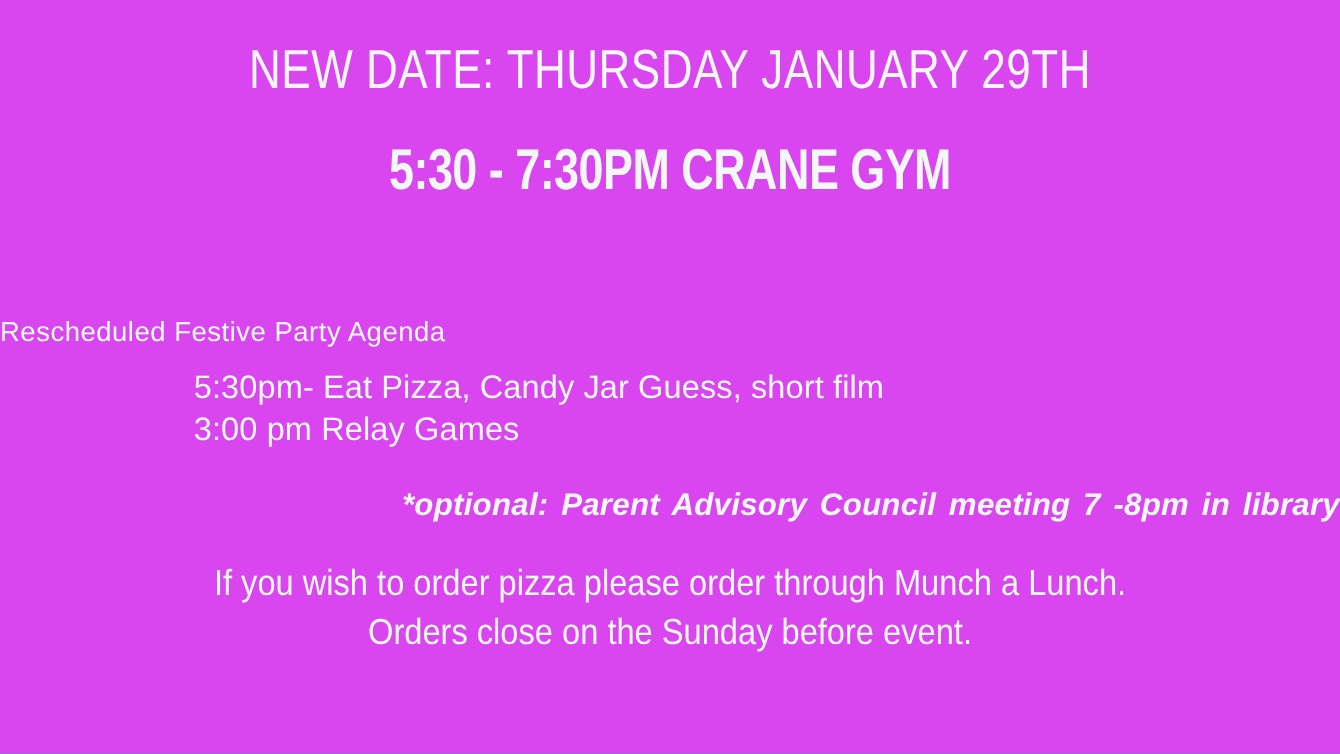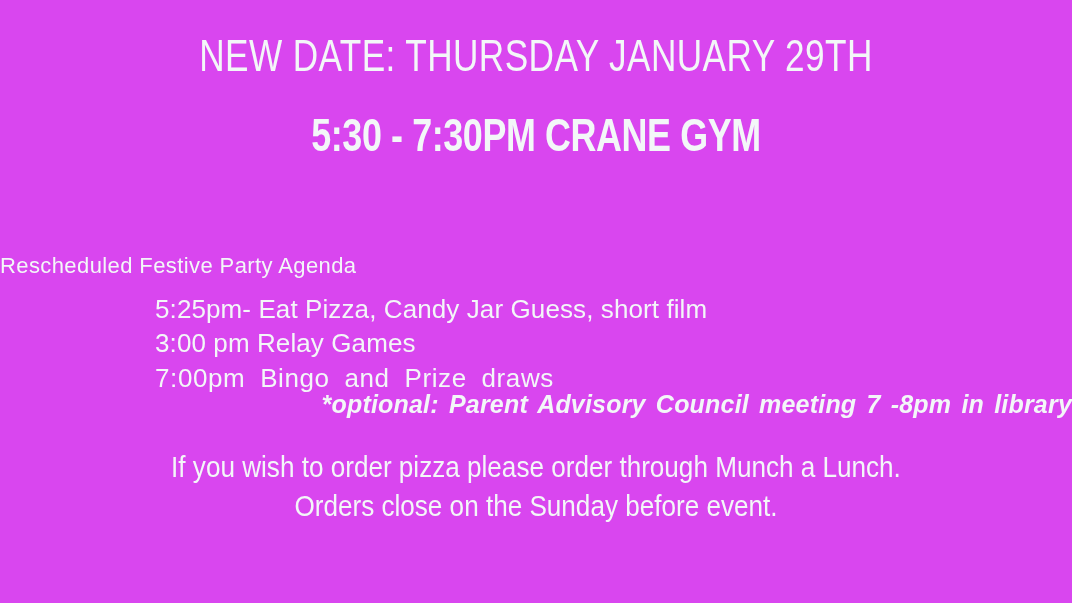--- a/index.html
+++ b/index.html
@@ -123,23 +123,22 @@
 
 <div class="slide">
 
   <div class="txt headline-1">NEW DATE: THURSDAY JANUARY 29TH</div>
 
   <div class="txt headline-2">5:30 - 7:30PM CRANE GYM</div>
 
   <div class="txt subheading">Rescheduled Festive Party Agenda</div>
 
   <div class="agenda">
-    <div class="agenda-line">5:25pm- Eat Pizza, Candy Jar Guess, short film</div>
+    <div class="agenda-line">5:30pm- Eat Pizza, Candy Jar Guess, short film</div>
     <div class="agenda-line">3:00 pm Relay Games</div>
-    <div class="agenda-line spaced">7:00pm Bingo and Prize draws</div>
   </div>
 
   <div class="txt note">*optional: Parent Advisory Council meeting 7 -8pm in library</div>
 
   <div class="txt footer-1">If you wish to order pizza please order through Munch a Lunch.</div>
 
   <div class="txt footer-2">Orders close on the Sunday before event.</div>
 
 </div>
 

